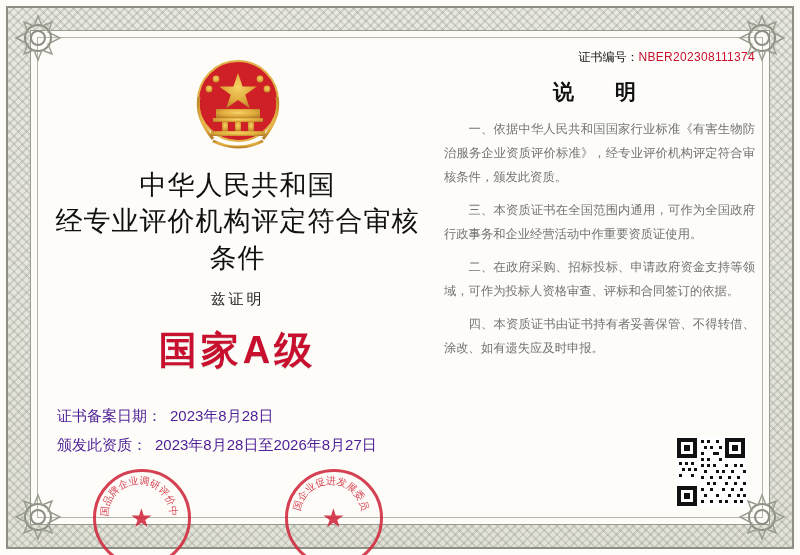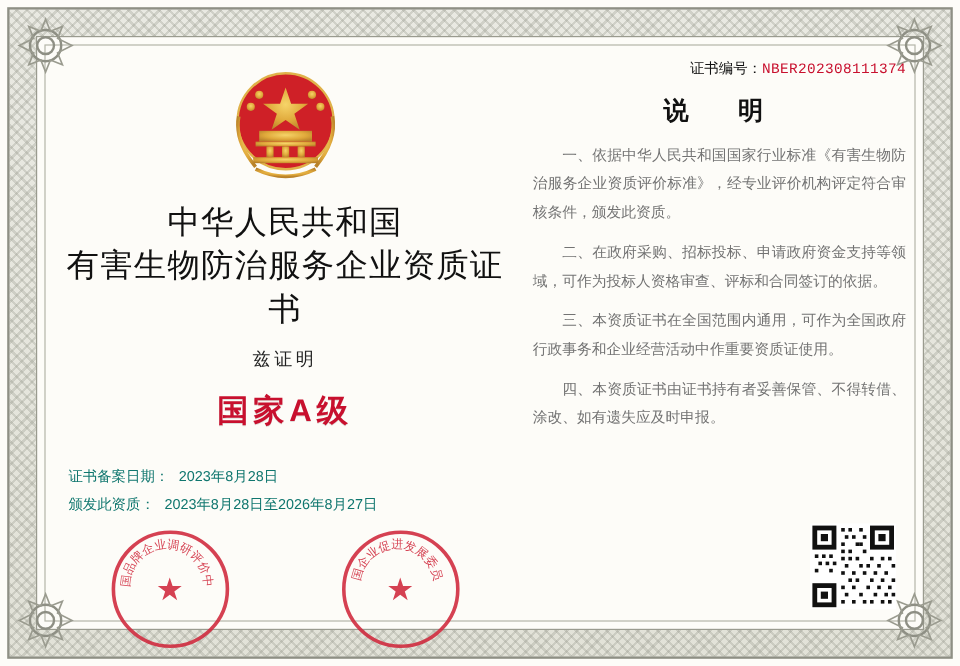--- a/index.html
+++ b/index.html
@@ -102,30 +102,30 @@
   }
   .company {
     margin-top: 14px;
     font-size: 18px;
     font-weight: bold;
     color: #111;
     letter-spacing: 1px;
   }
   .grade {
     margin-top: 16px;
-    font-size: 26px;
+    font-size: 38px;
     font-weight: bold;
     color: #c8102e;
     letter-spacing: 4px;
     text-shadow: 0 1px 0 rgba(0,0,0,0.12);
   }
   .dates {
     margin-top: 26px;
-    font-size: 12px;
-    color: #0f766e;
+    font-size: 15px;
+    color: #4c1d95;
     line-height: 1.9;
     text-align: left;
     padding-left: 12px;
   }
   .dates .val { margin-left: 8px; }
 
   
   .seals {
     margin-top: 10px;
     display: flex;
@@ -157,21 +157,21 @@
   }
   .seal .ring-text svg { display:block; }
 
   
   .cert-no {
     text-align: right;
     font-size: 12px;
     color: #111;
     margin-bottom: 12px;
   }
-  .cert-no .num { color: #c8102e; letter-spacing: 0.3px; font-family: Liberation Mono, monospace; }
+  .cert-no .num { color: #c8102e; letter-spacing: 0.3px; }
   .notice-title {
     text-align: center;
     font-size: 21px;
     font-weight: bold;
     color: #111;
     letter-spacing: 10px;
     margin-bottom: 12px;
   }
   .notice-p {
     font-size: 12.3px;
@@ -261,21 +261,21 @@
           <rect x="28" y="74" width="54" height="5" fill="url(#gold)"></rect>
 
           <path d="M16 40 Q12 60 30 82" fill="none" stroke="url(#gold)" stroke-width="3"></path>
           <path d="M94 40 Q98 60 80 82" fill="none" stroke="url(#gold)" stroke-width="3"></path>
           <path d="M30 84 Q55 96 80 84" fill="none" stroke="url(#gold)" stroke-width="3"></path>
         </svg>
       </div>
 
       <div class="cert-title">
         <span>中华人民共和国</span>
-        <span class="line2">有害生物防治服务企业资质证书</span>
+        <span class="line2">经专业评价机构评定符合审核条件</span>
       </div>
 
       <div class="zizhengming">兹证明</div>
 
 
       <div class="grade">国家A级</div>
 
       <div class="dates">
         <div>
           <span>证书备案日期：</span><span class="val">2023年8月28日</span>
@@ -324,22 +324,22 @@
 
     <div class="right-col">
 
       <div class="cert-no">
         <span>证书编号：</span><span class="num">NBER202308111374</span>
       </div>
 
       <div class="notice-title">说　明</div>
 
       <p class="notice-p">一、依据中华人民共和国国家行业标准《有害生物防治服务企业资质评价标准》，经专业评价机构评定符合审核条件，颁发此资质。</p>
+      <p class="notice-p">三、本资质证书在全国范围内通用，可作为全国政府行政事务和企业经营活动中作重要资质证使用。</p>
       <p class="notice-p">二、在政府采购、招标投标、申请政府资金支持等领域，可作为投标人资格审查、评标和合同签订的依据。</p>
-      <p class="notice-p">三、本资质证书在全国范围内通用，可作为全国政府行政事务和企业经营活动中作重要资质证使用。</p>
       <p class="notice-p">四、本资质证书由证书持有者妥善保管、不得转借、涂改、如有遗失应及时申报。</p>
 
       <div class="qr">
         <svg width="72" height="72" viewBox="0 0 72 72">
           <rect width="72" height="72" fill="#ffffff"></rect>
           <g fill="#111">
             <rect x="2" y="2" width="20" height="20"></rect>
               <rect x="6" y="6" width="12" height="12" fill="#fff"></rect>
               <rect x="9" y="9" width="6" height="6"></rect>
             <rect x="50" y="2" width="20" height="20"></rect>

